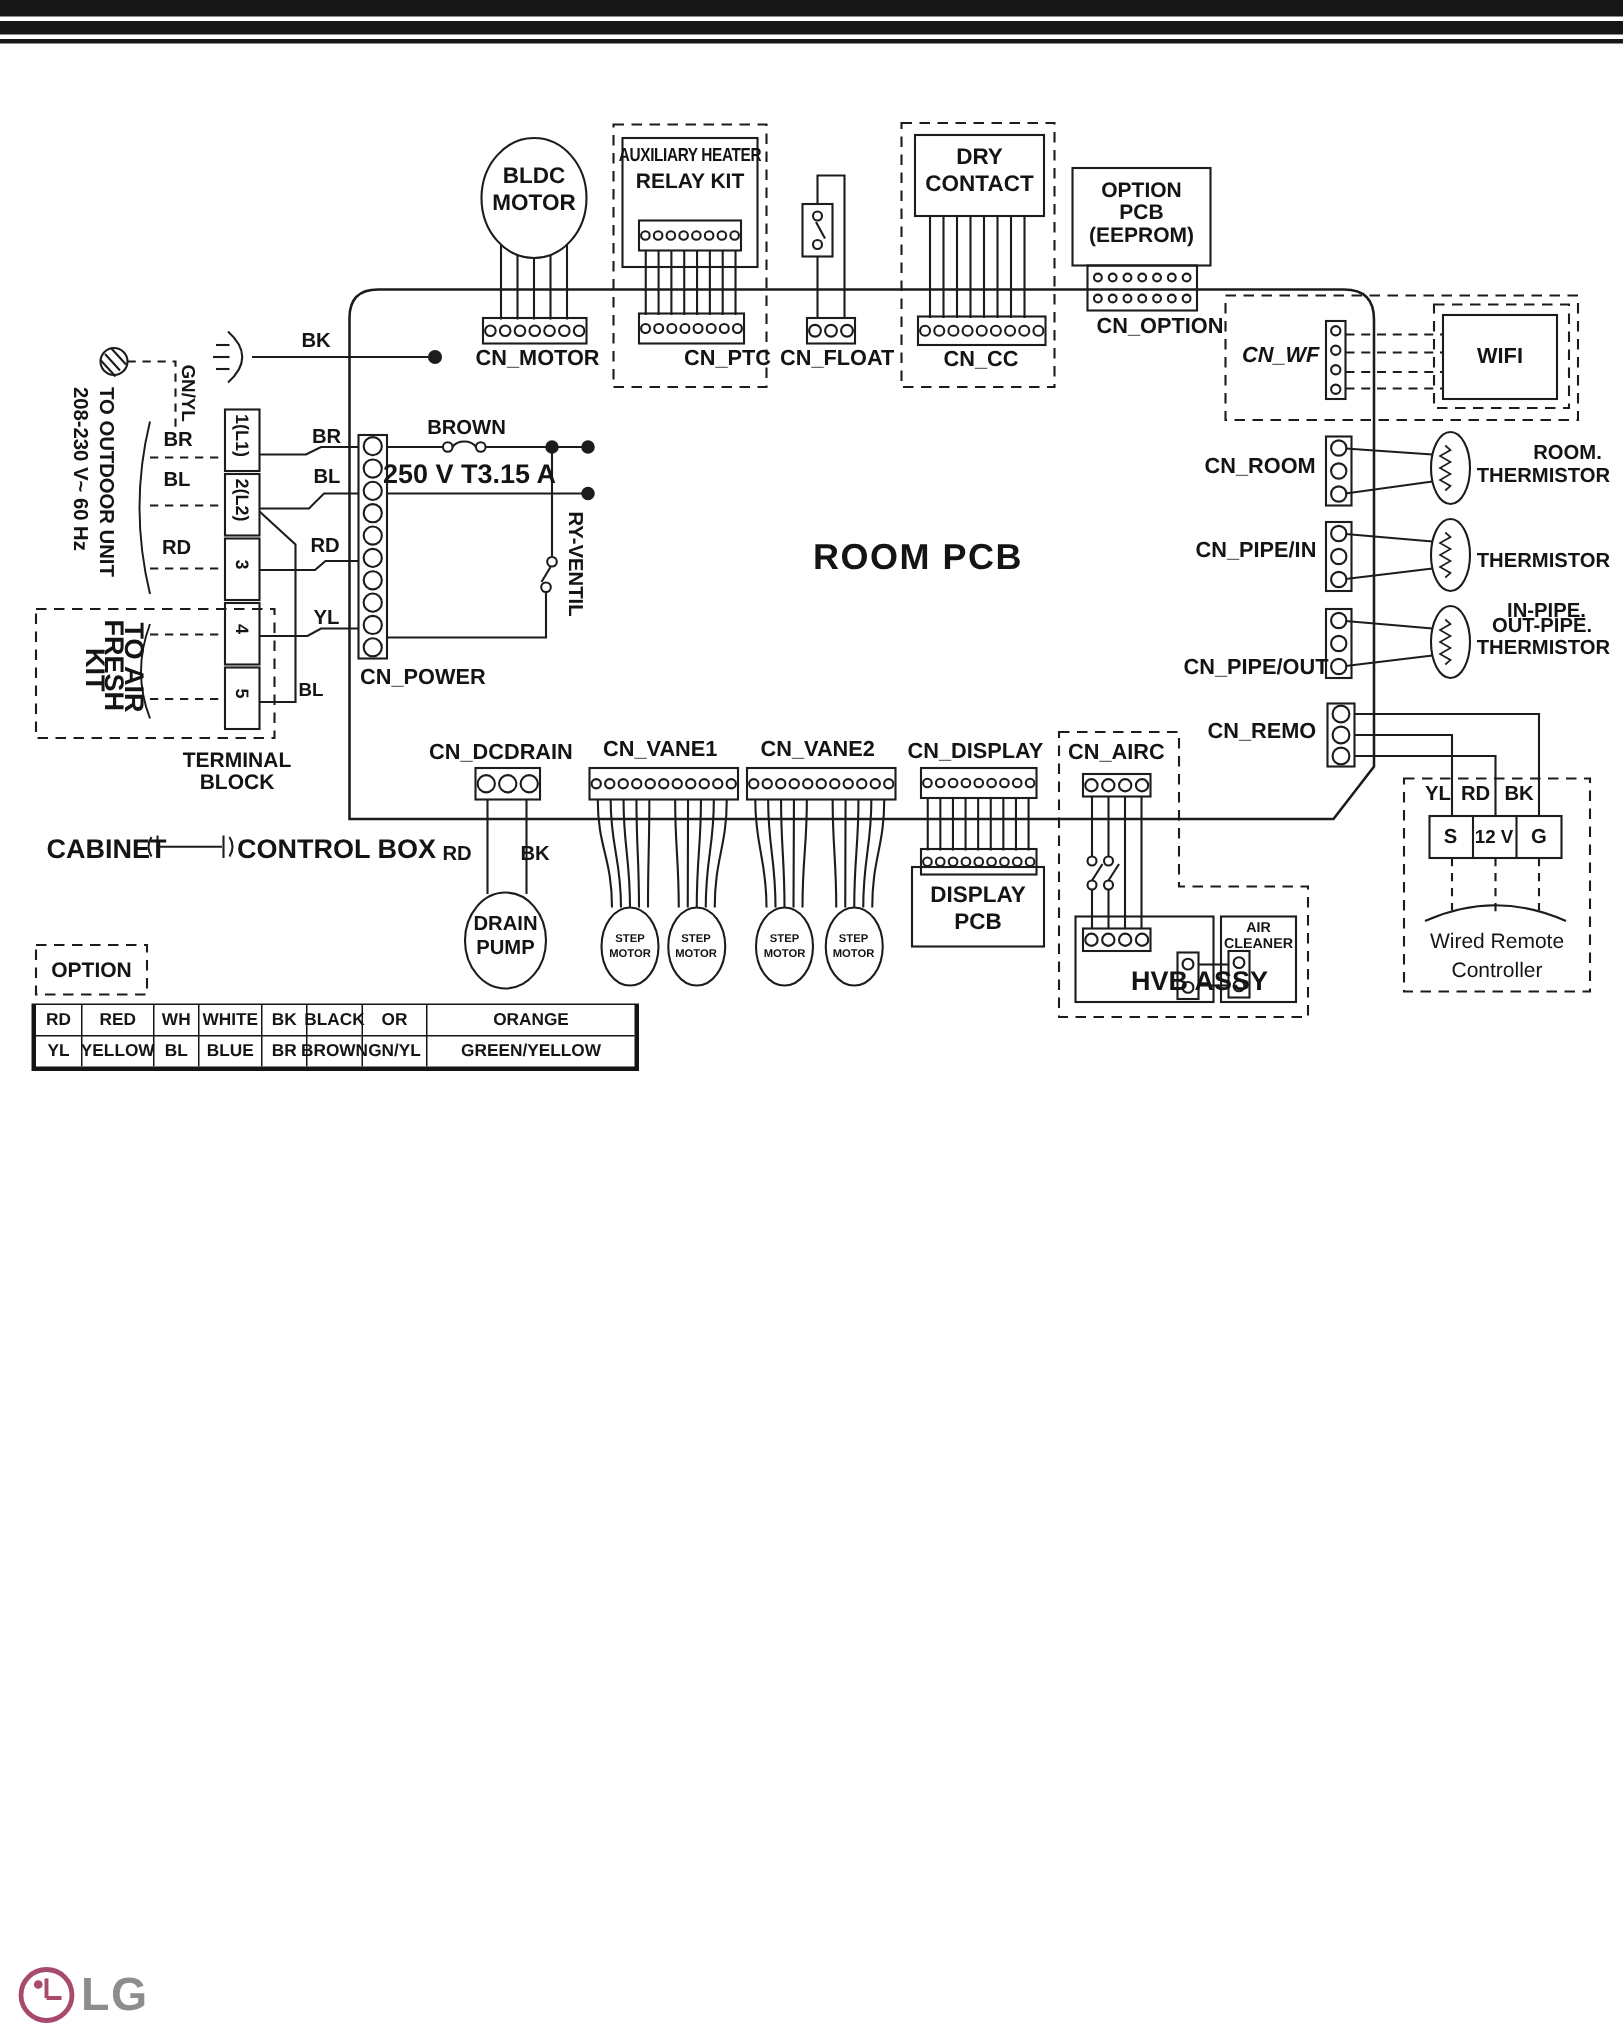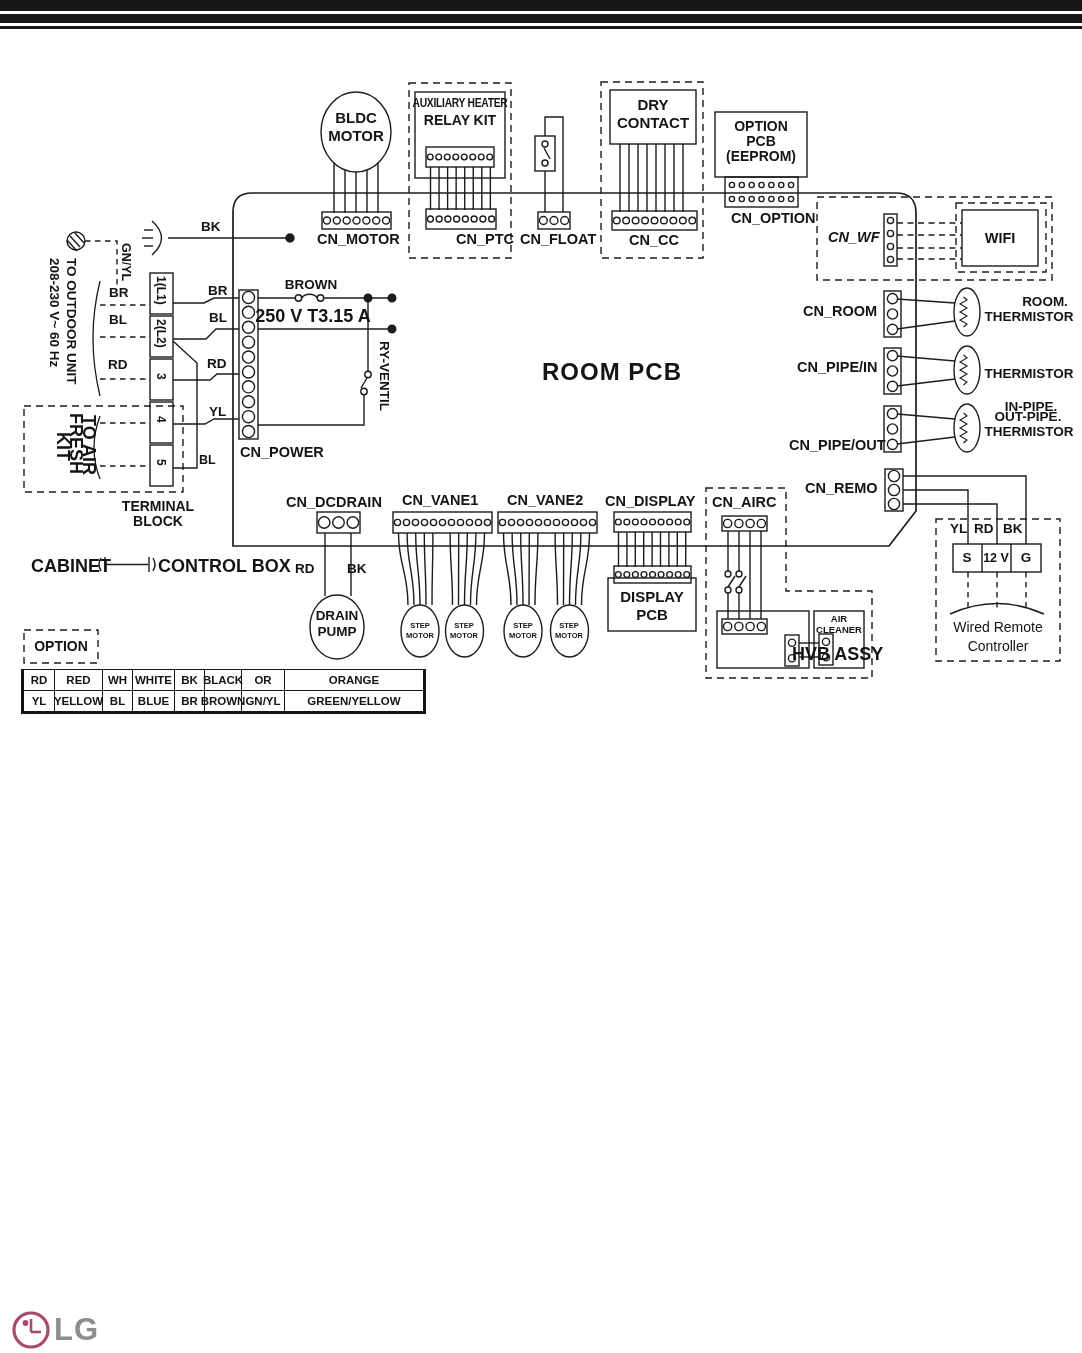--- a/index.html
+++ b/index.html
@@ -552,21 +552,21 @@
   <div class="t fs75 cx" style="left:523px;top:622px;">STEP</div>
   <div class="t fs75 cx" style="left:523px;top:632px;">MOTOR</div>
   <div class="t fs75 cx" style="left:569px;top:622px;">STEP</div>
   <div class="t fs75 cx" style="left:569px;top:632px;">MOTOR</div>
 
   <div class="t" style="left:605px;top:494px;">CN_DISPLAY</div>
   <div class="t fs15 cx" style="left:652px;top:589px;">DISPLAY</div>
   <div class="t fs15 cx" style="left:652px;top:607px;">PCB</div>
 
   <div class="t" style="left:712px;top:495px;">CN_AIRC</div>
-  <div class="t fs13" style="left:764px;top:645px;padding-left:28px;">HVB ASSY</div>
+  <div class="t fs13" style="left:726px;top:645px;padding-left:28px;">HVB ASSY</div>
   <div class="t fs95 cx" style="left:839px;top:614px;">AIR</div>
   <div class="t fs95 cx" style="left:839px;top:625px;">CLEANER</div>
 
   <div class="t fs13" style="left:31px;top:557px;">CABINET</div>
   <div class="t fs13" style="left:158px;top:557px;">CONTROL BOX</div>
   <div class="t fs14 cx" style="left:61px;top:639px;">OPTION</div>
 
   <div class="legend">
     <div>RD</div>
     <div>RED</div>

